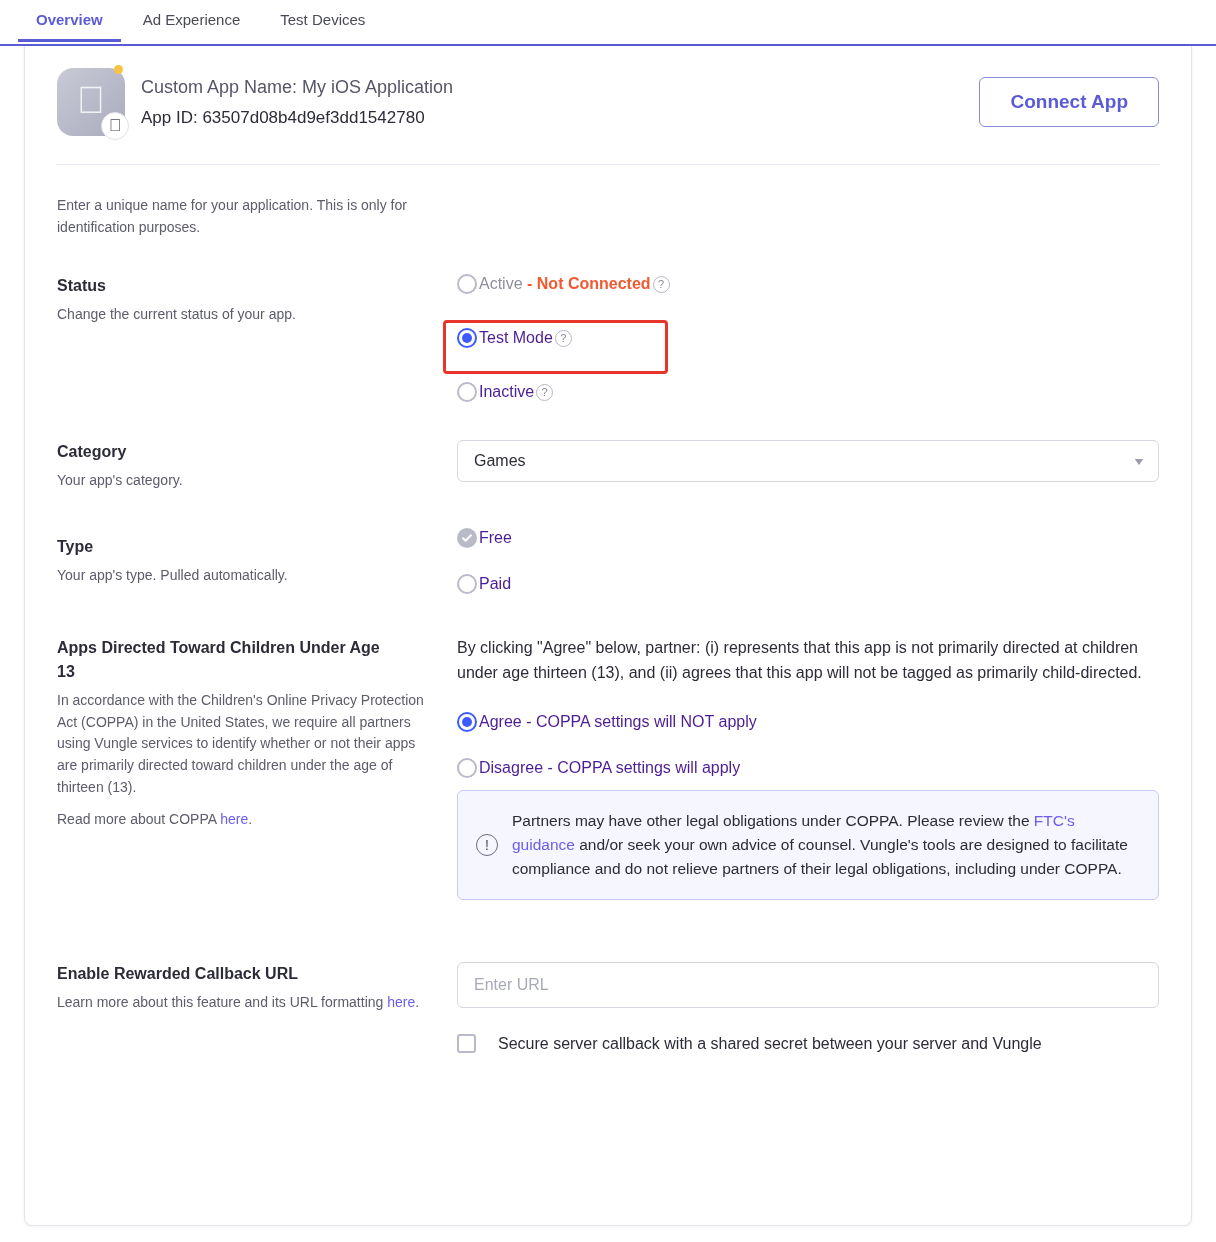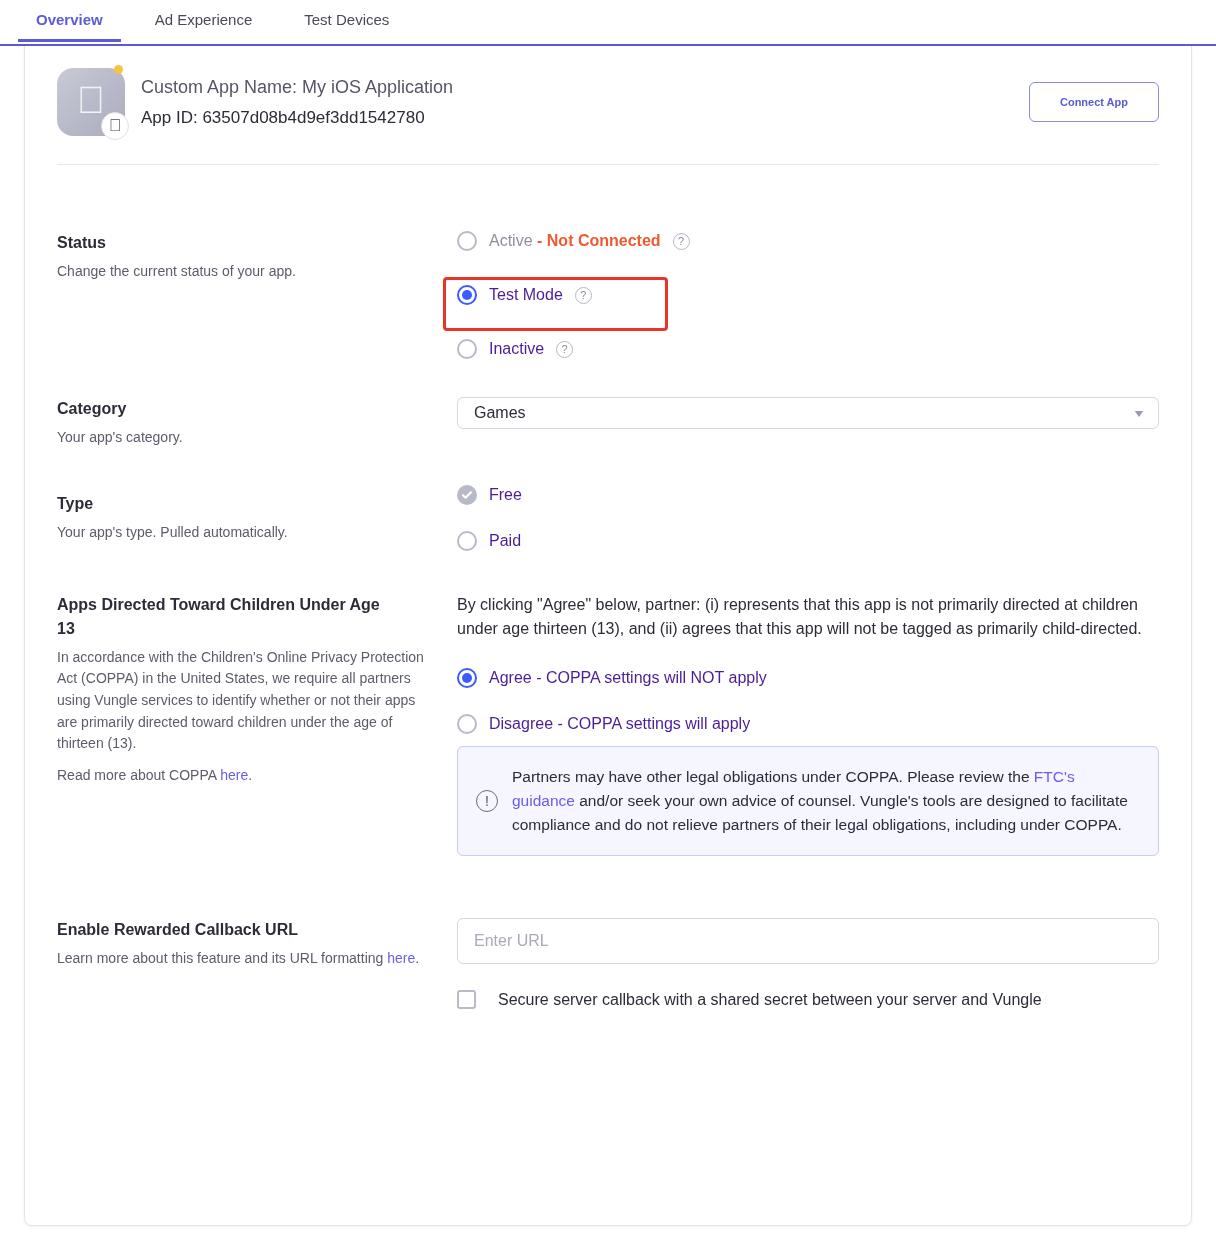--- a/index.html
+++ b/index.html
@@ -14,21 +14,21 @@
     height: 1242px;
     position: relative;
     background: #ffffff;
     overflow: hidden;
   }
 
   
   .tabbar {
     display: flex;
     align-items: flex-start;
-    gap: 16px;
+    gap: 4px;
     padding: 0 18px;
     height: 46px;
     border-bottom: 2px solid #5b5bd6;
     background: #ffffff;
   }
   .tab {
     font-size: 15px;
     color: #4a4a57;
     padding: 11px 18px 12px 18px;
     position: relative;
@@ -112,21 +112,21 @@
   }
   .app-meta .line2 {
     font-size: 17px;
     color: #2c2c38;
   }
   .connect-btn {
     border: 1px solid #8b8bdb;
     color: #5b5bd6;
     background: #fff;
     border-radius: 6px;
-    font-size: 11px;
+    font-size: 19px;
     font-weight: bold;
     padding: 13px 30px;
     cursor: pointer;
     white-space: nowrap;
   }
 
   .divider {
     height: 1px;
     background: #e6e7ef;
     margin: 28px 32px 0 32px;
@@ -174,21 +174,21 @@
     font-size: 16px;
     color: #2c2c38;
     font-family: "Liberation Sans", sans-serif;
     background: #fff;
     outline: none;
   }
   input.text::placeholder { color: #a9aab8; }
 
   .select {
     width: 100%;
-    height: 32px;
+    height: 42px;
     border: 1px solid #d6d7e2;
     border-radius: 6px;
     padding: 0 16px;
     font-size: 16px;
     color: #2c2c38;
     display: flex;
     align-items: center;
     justify-content: space-between;
     background: #fff;
     cursor: pointer;
@@ -196,21 +196,21 @@
   .select .chev {
     color: #9a9bab;
     font-size: 12px;
     transform: scaleX(1.4);
   }
 
   
   .radio-line {
     display: flex;
     align-items: center;
-    gap: 12px;
+    gap: 2px;
     margin-bottom: 22px;
   }
   .radio {
     width: 20px; height: 20px;
     border-radius: 50%;
     border: 2px solid #b9bac9;
     background: #fff;
     flex: 0 0 auto;
     position: relative;
     cursor: pointer;
@@ -352,20 +352,21 @@
       </div>
       <button class="connect-btn">Connect App</button>
     </div>
 
     <div class="divider"></div>
 
     <div class="form">
 
       <div class="row">
         <div class="label-col">
+          <div class="lbl-desc">Enter a unique name for your application. This is only for identification purposes.</div>
         </div>
       </div>
 
       <div class="row" style="padding-top:36px;">
         <div class="label-col">
           <div class="lbl-title">Status</div>
           <div class="lbl-desc">Change the current status of your app.</div>
         </div>
         <div class="field-col">
 

